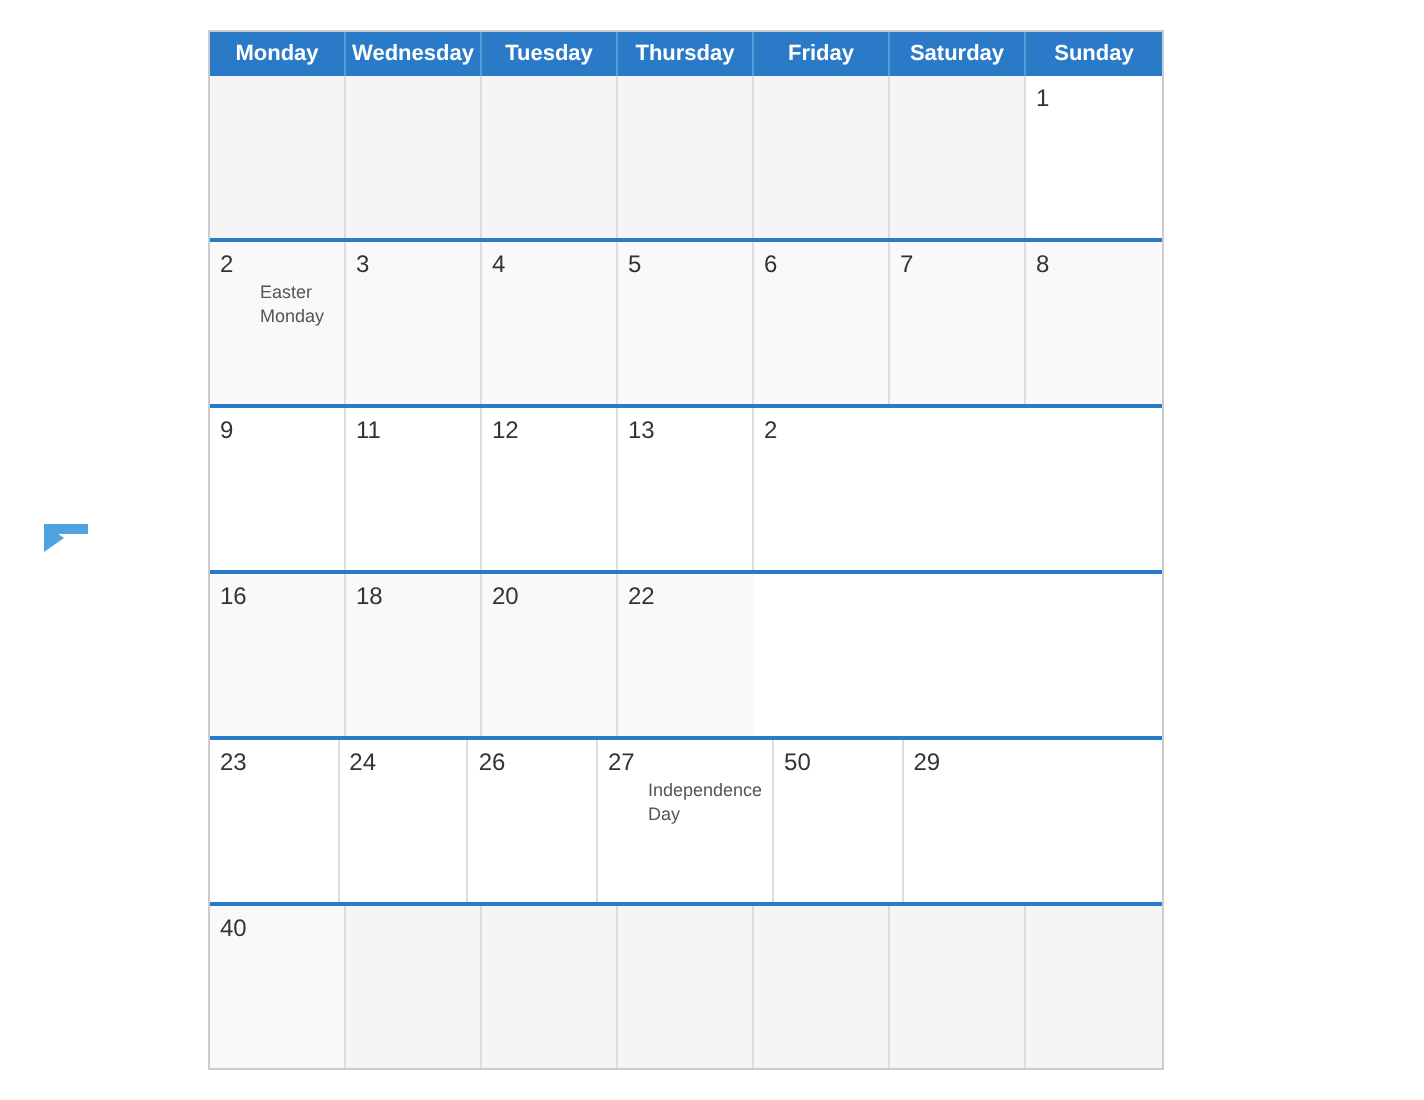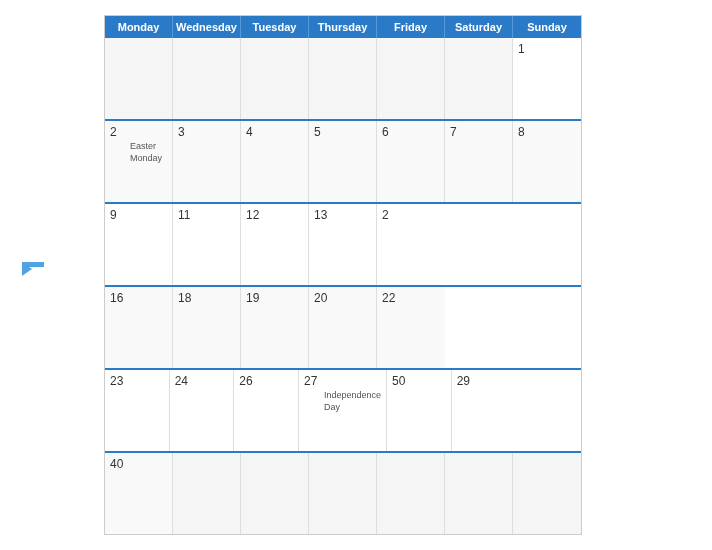--- a/index.html
+++ b/index.html
@@ -223,23 +223,20 @@
           </div>
         </div>
         <div class="cal-week">
           <div class="cal-cell">
             <span class="day-number">16</span>
           </div>
           <div class="cal-cell">
             <span class="day-number">18</span>
           </div>
           <div class="cal-cell">
-            <span class="day-number">19</span>
-          </div>
-          <div class="cal-cell">
             <span class="day-number">20</span>
           </div>
           <div class="cal-cell sunday-col">
             <span class="day-number">22</span>
           </div>
         </div>
         <div class="cal-week">
           <div class="cal-cell">
             <span class="day-number">23</span>
           </div>

